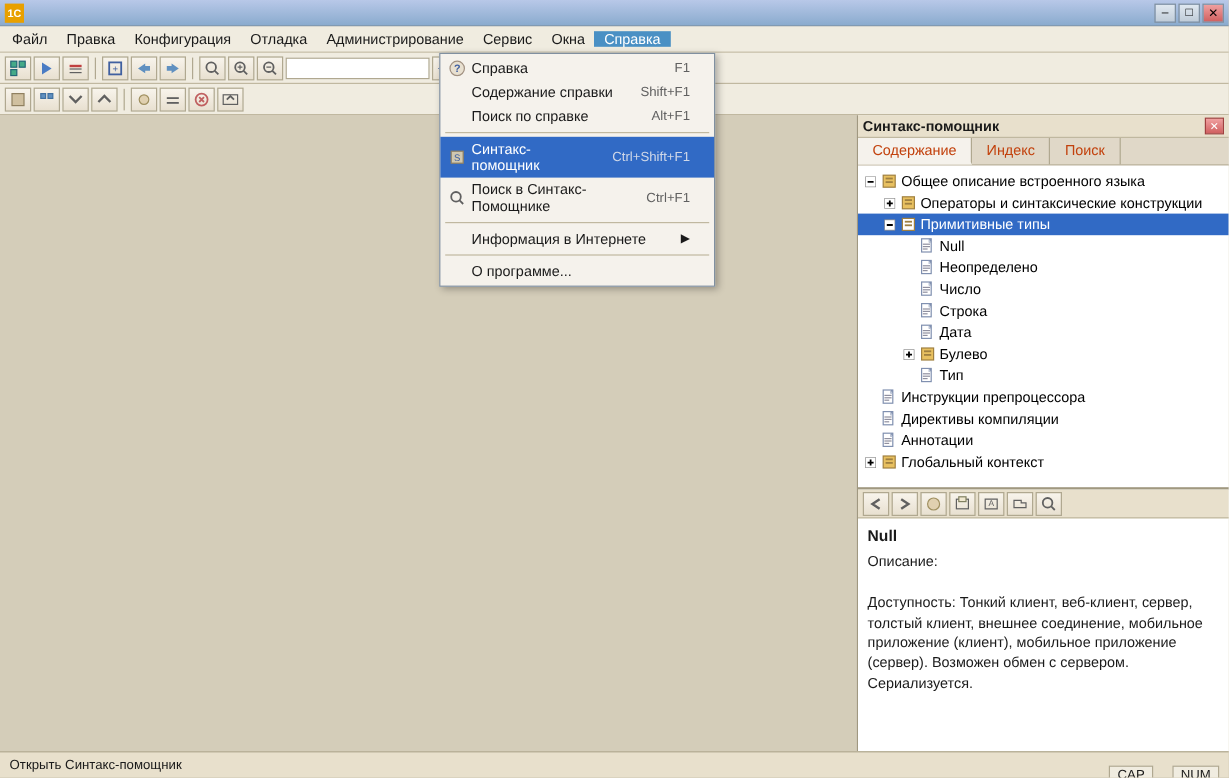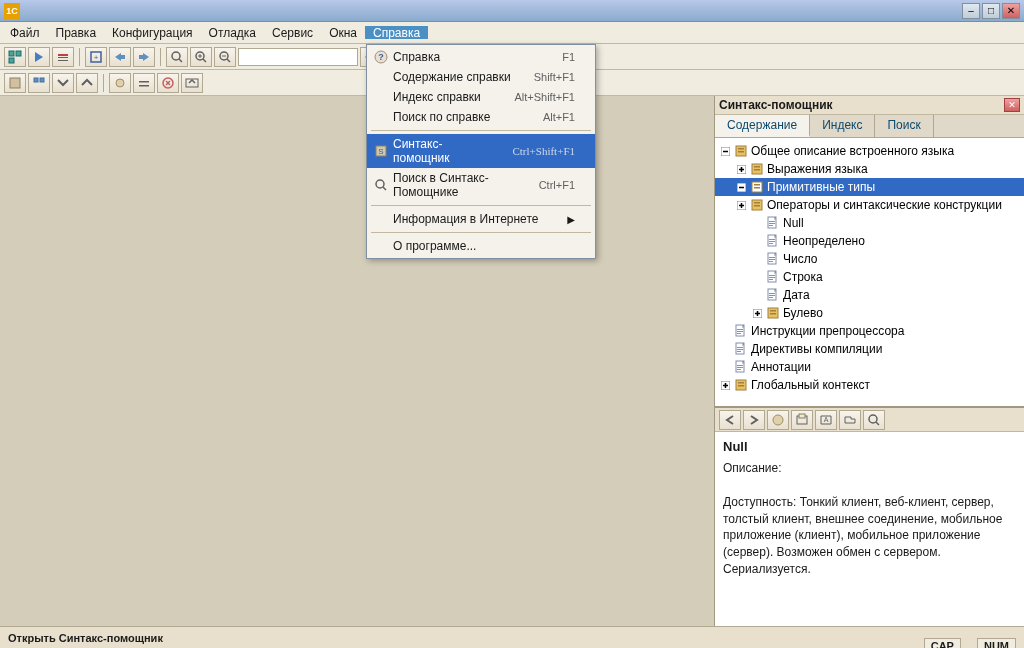--- a/index.html
+++ b/index.html
@@ -183,21 +183,21 @@
     .syntax-tabs {
       display: flex;
       background: #e0d8c8;
       border-bottom: 1px solid #b0a890;
     }
     .syntax-tab {
       padding: 3px 12px;
       font-size: 12px;
       cursor: pointer;
       border-right: 1px solid #b0a890;
-      color: #0c4a6e;
+      color: #c2410c;
     }
     .syntax-tab.active {
       background: #f5f2ec;
       border-bottom: 2px solid #f5f2ec;
     }
 
     
     .syntax-tree {
       flex: 1;
       overflow-y: auto;
@@ -279,21 +279,20 @@
       display: flex;
       align-items: center;
       justify-content: space-between;
       padding: 0 8px;
       font-size: 11px;
       color: #1a1a1a;
       position: absolute;
       bottom: 0;
       left: 0;
       right: 0;
-      font-weight: bold;
     }
     .status-right {
       display: flex;
       gap: 16px;
       margin-top: 16px;
     }
     .status-item {
       border: 1px solid #b0a890;
       padding: 1px 6px;
       background: #f0ece0;
@@ -343,21 +342,21 @@
       height: 16px;
       display: flex;
       align-items: center;
       justify-content: center;
     }
     .dropdown-shortcut {
       font-size: 11px;
       color: #606060;
       margin-left: 20px;
     }
-    .dropdown-item.highlighted .dropdown-shortcut { color: #d0d8e8; font-family: Liberation Serif, serif; }
+    .dropdown-item.highlighted .dropdown-shortcut { color: #d0d8e8; }
     .dropdown-separator {
       height: 1px;
       background: #c0b8a0;
       margin: 3px 4px;
     }
     .dropdown-arrow {
       font-size: 10px;
     }
 
     
@@ -382,20 +381,21 @@
     <div class="title-btn">□</div>
     <div class="title-btn close">✕</div>
   </div>
 </div>
 
 <div class="menu-bar">
   <div class="menu-item">Файл</div>
   <div class="menu-item">Правка</div>
   <div class="menu-item">Конфигурация</div>
   <div class="menu-item">Отладка</div>
+  <div class="menu-item">Администрирование</div>
   <div class="menu-item">Сервис</div>
   <div class="menu-item">Окна</div>
   <div class="menu-item active">Справка</div>
 </div>
 
 <div class="toolbar">
   <div class="toolbar-btn">
     <svg width="14" height="14" viewBox="0 0 14 14">
         <rect x="1" y="1" width="5" height="5" fill="#4a8" stroke="#267" stroke-width="1"></rect>
         <rect x="8" y="1" width="5" height="5" fill="#4a8" stroke="#267" stroke-width="1"></rect>
@@ -557,57 +557,40 @@
               <path d="M2 4.5 L7 4.5 M4.5 2 L4.5 7" stroke="#000" stroke-width="1.5"></path>
             </svg>
           </span>
           <span class="tree-icon">
             <svg width="14" height="14" viewBox="0 0 14 14">
               <rect x="2" y="2" width="10" height="10" fill="#e8c060" stroke="#a08040" stroke-width="1"></rect>
               <rect x="4" y="4" width="6" height="1.5" fill="#a08040"></rect>
               <rect x="4" y="7" width="6" height="1.5" fill="#a08040"></rect>
             </svg>
           </span>
-          <span class="tree-label">Выражения языка</span>
+          <span class="tree-label">Операторы и синтаксические конструкции</span>
         </div>
         <div class="tree-item selected">
           <span style="display: inline-block; width: 18px;"></span>
           <span class="tree-expand">
             <svg width="9" height="9" viewBox="0 0 9 9">
               <rect x="0" y="0" width="9" height="9" fill="white" stroke="#808080" stroke-width="1"></rect>
               <path d="M2 4.5 L7 4.5" stroke="#000" stroke-width="1.5"></path>
             </svg>
           </span>
           <span class="tree-icon">
             <svg width="14" height="14" viewBox="0 0 14 14">
               <rect x="2" y="2" width="10" height="10" fill="#fff" stroke="#a08040" stroke-width="1"></rect>
               <rect x="4" y="4" width="6" height="1.5" fill="#a08040"></rect>
               <rect x="4" y="7" width="6" height="1.5" fill="#a08040"></rect>
             </svg>
           </span>
           <span class="tree-label">Примитивные типы</span>
         </div>
         <div class="tree-item">
-          <span style="display: inline-block; width: 18px;"></span>
-          <span class="tree-expand">
-            <svg width="9" height="9" viewBox="0 0 9 9">
-              <rect x="0" y="0" width="9" height="9" fill="white" stroke="#808080" stroke-width="1"></rect>
-              <path d="M2 4.5 L7 4.5 M4.5 2 L4.5 7" stroke="#000" stroke-width="1.5"></path>
-            </svg>
-          </span>
-          <span class="tree-icon">
-            <svg width="14" height="14" viewBox="0 0 14 14">
-              <rect x="2" y="2" width="10" height="10" fill="#e8c060" stroke="#a08040" stroke-width="1"></rect>
-              <rect x="4" y="4" width="6" height="1.5" fill="#a08040"></rect>
-              <rect x="4" y="7" width="6" height="1.5" fill="#a08040"></rect>
-            </svg>
-          </span>
-          <span class="tree-label">Операторы и синтаксические конструкции</span>
-        </div>
-        <div class="tree-item">
           <span style="display: inline-block; width: 34px;"></span>
           <span style="width: 16px; display: inline-block;"></span>
           <span class="tree-icon">
             <svg width="14" height="14" viewBox="0 0 14 14">
               <rect x="2" y="1" width="8" height="11" fill="white" stroke="#8090b0" stroke-width="1"></rect>
               <polygon points="8,1 10,1 10,4 8,4" fill="#8090b0"></polygon>
               <polygon points="8,1 10,4 8,4" fill="#c0c8d8"></polygon>
               <rect x="3" y="5" width="6" height="1" fill="#9090a0"></rect>
               <rect x="3" y="7" width="6" height="1" fill="#9090a0"></rect>
               <rect x="3" y="9" width="4" height="1" fill="#9090a0"></rect>
@@ -684,20 +667,35 @@
             </svg>
           </span>
           <span class="tree-icon">
             <svg width="14" height="14" viewBox="0 0 14 14">
               <rect x="2" y="2" width="10" height="10" fill="#e8c060" stroke="#a08040" stroke-width="1"></rect>
               <rect x="4" y="4" width="6" height="1.5" fill="#a08040"></rect>
               <rect x="4" y="7" width="6" height="1.5" fill="#a08040"></rect>
             </svg>
           </span>
           <span class="tree-label">Булево</span>
+        </div>
+        <div class="tree-item">
+          <span style="display: inline-block; width: 34px;"></span>
+          <span style="width: 16px; display: inline-block;"></span>
+          <span class="tree-icon">
+            <svg width="14" height="14" viewBox="0 0 14 14">
+              <rect x="2" y="1" width="8" height="11" fill="white" stroke="#8090b0" stroke-width="1"></rect>
+              <polygon points="8,1 10,1 10,4 8,4" fill="#8090b0"></polygon>
+              <polygon points="8,1 10,4 8,4" fill="#c0c8d8"></polygon>
+              <rect x="3" y="5" width="6" height="1" fill="#9090a0"></rect>
+              <rect x="3" y="7" width="6" height="1" fill="#9090a0"></rect>
+              <rect x="3" y="9" width="4" height="1" fill="#9090a0"></rect>
+            </svg>
+          </span>
+          <span class="tree-label">Тип</span>
         </div>
         <div class="tree-item">
           <span style="display: inline-block; width: 2px;"></span>
           <span style="width: 16px; display: inline-block;"></span>
           <span class="tree-icon">
             <svg width="14" height="14" viewBox="0 0 14 14">
               <rect x="2" y="1" width="8" height="11" fill="white" stroke="#8090b0" stroke-width="1"></rect>
               <polygon points="8,1 10,1 10,4 8,4" fill="#8090b0"></polygon>
               <polygon points="8,1 10,4 8,4" fill="#c0c8d8"></polygon>
               <rect x="3" y="5" width="6" height="1" fill="#9090a0"></rect>
@@ -830,24 +828,20 @@
           </svg>
       </span>
       <span>Справка</span>
       <span class="dropdown-shortcut">F1</span>
     </div>
     <div class="dropdown-item">
       <span>Содержание справки</span>
       <span class="dropdown-shortcut">Shift+F1</span>
     </div>
     <div class="dropdown-item">
-      <span>Индекс справки</span>
-      <span class="dropdown-shortcut">Alt+Shift+F1</span>
-    </div>
-    <div class="dropdown-item">
       <span>Поиск по справке</span>
       <span class="dropdown-shortcut">Alt+F1</span>
     </div>
     <div class="dropdown-separator"></div>
     <div class="dropdown-item highlighted">
       <span class="icon-left">
         <svg width="14" height="14" viewBox="0 0 14 14">
             <rect x="2" y="2" width="10" height="10" fill="#d0c8b0" stroke="#908060" stroke-width="1"></rect>
             <text x="7" y="10" text-anchor="middle" font-size="8" fill="#4060a0">S</text>
           </svg>

